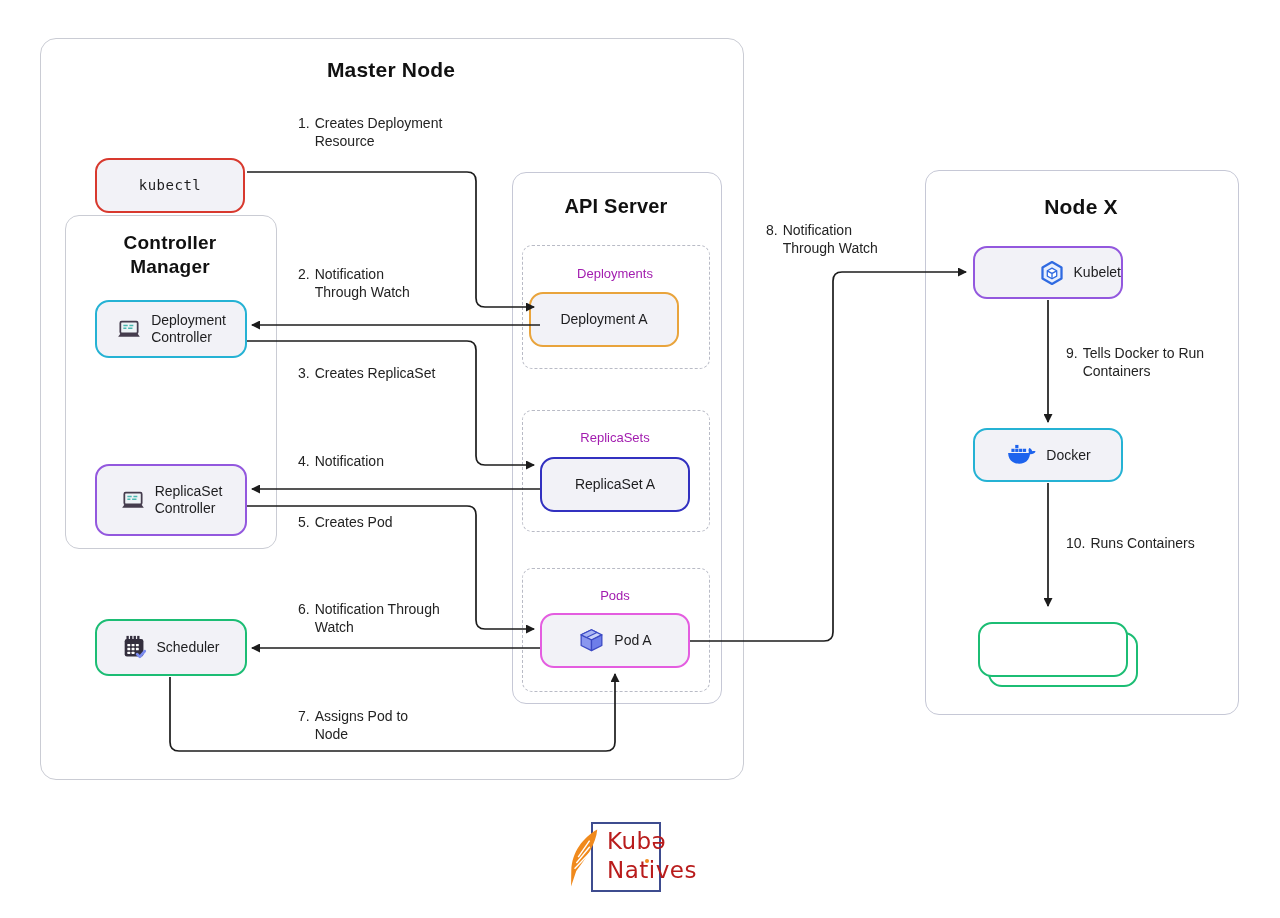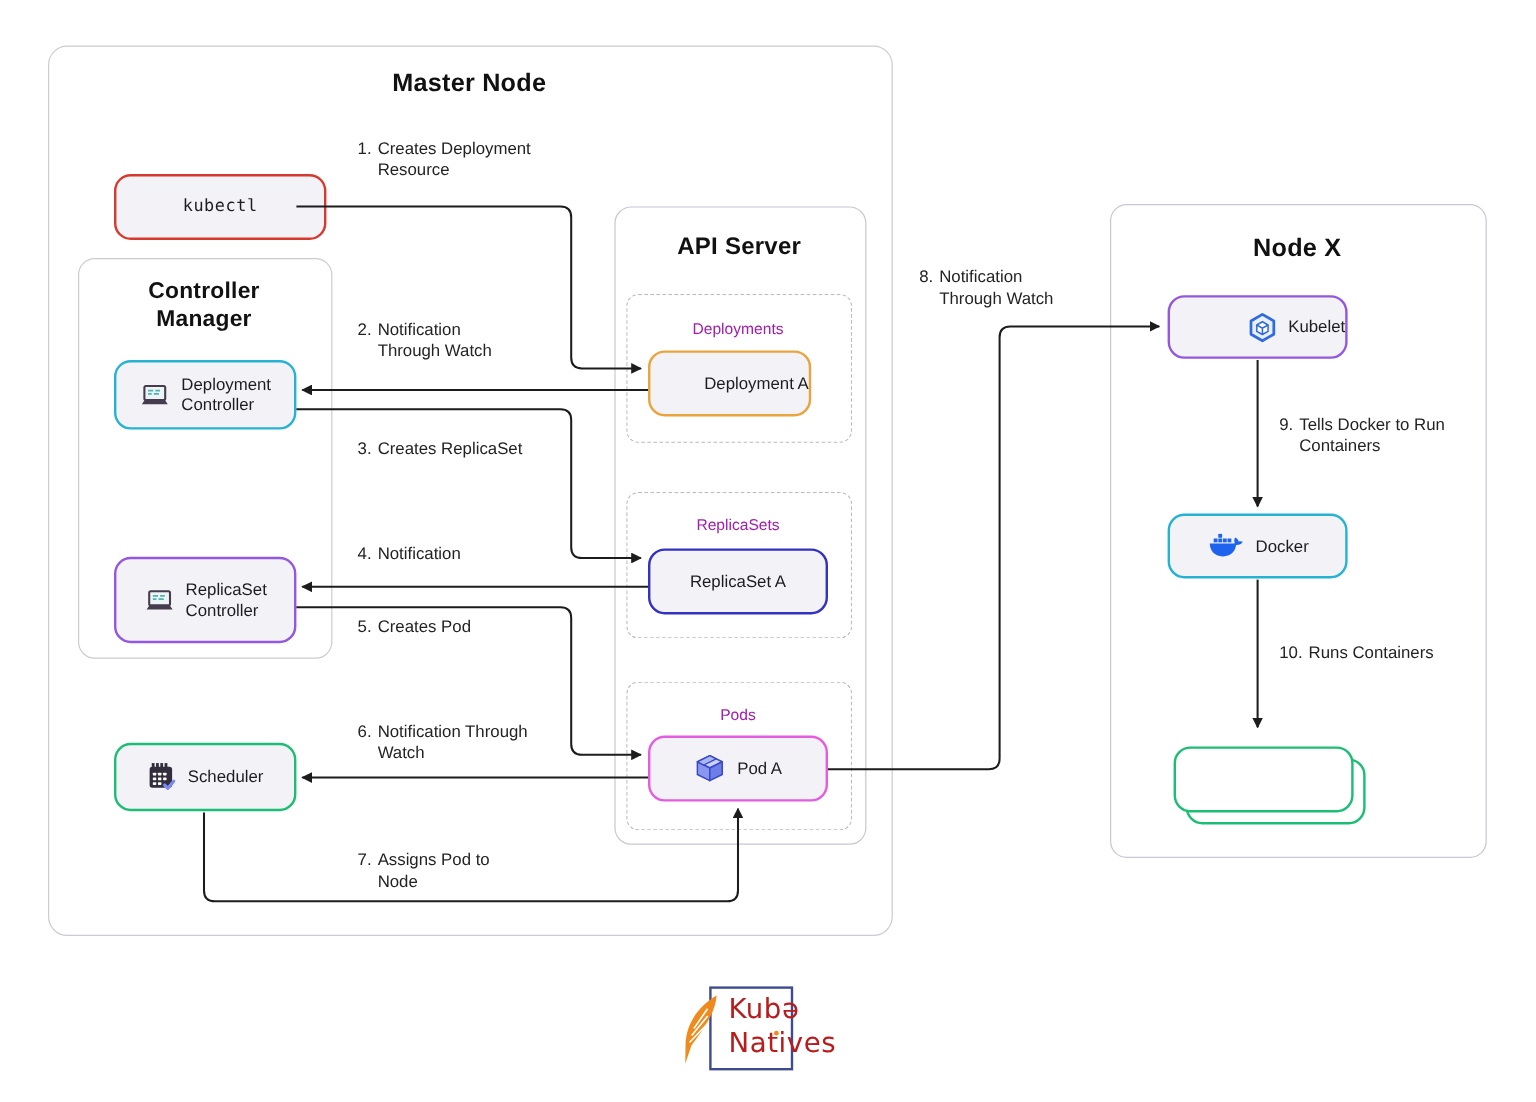--- a/index.html
+++ b/index.html
@@ -76,21 +76,21 @@
 
   <div class="dashed" style="left:522px;top:245px;width:186px;height:122px;"></div>
   <div class="group-title" style="left:615px;top:266px;">Deployments</div>
 
   <div class="dashed" style="left:522px;top:410px;width:186px;height:120px;"></div>
   <div class="group-title" style="left:615px;top:430px;">ReplicaSets</div>
 
   <div class="dashed" style="left:522px;top:568px;width:186px;height:122px;"></div>
   <div class="group-title" style="left:615px;top:588px;">Pods</div>
 
-  <div class="leaf mono b-red" style="left:95px;top:145px;width:177px;height:55px;">
+  <div class="leaf mono b-red" style="left:95px;top:158px;width:150px;height:55px;">
     <span class="lbl">kubectl</span>
   </div>
 
   <div class="leaf b-cyan" style="left:95px;top:300px;width:152px;height:58px;">
     <span class="icon">
       <svg width="26" height="21" viewBox="0 0 30 24">
         <rect x="5" y="3" width="20" height="13.5" rx="1.5" fill="#eef3f6" stroke="#453c4d" stroke-width="2"></rect>
         <path d="M8.5,7.5 h5 M15.5,7.5 h4.5 M8.5,10.5 h3.5 M14,10.5 h5" stroke="#49b8b0" stroke-width="1.7" fill="none"></path>
         <path d="M2.5,20.5 h25 l-2.5,-3.5 h-20 z" fill="#453c4d"></path>
       </svg>
@@ -130,21 +130,21 @@
             <rect x="15.6" y="14.4" width="3.2" height="2.6" rx=".6"></rect>
           <rect x="6" y="18.8" width="3.2" height="2.6" rx=".6"></rect>
             <rect x="10.8" y="18.8" width="3.2" height="2.6" rx=".6"></rect>
         </g>
         <path d="M17,21.5 l3,3 l5.5,-6.5" stroke="#7b8cf0" stroke-width="3" fill="none" stroke-linecap="round" stroke-linejoin="round"></path>
       </svg>
     </span>
     <span class="lbl">Scheduler</span>
   </div>
 
-  <div class="leaf b-amber" style="left:540px;top:292px;width:136px;height:55px;justify-content:flex-end;">
+  <div class="leaf b-amber" style="left:529px;top:292px;width:150px;height:55px;">
     <span class="lbl">Deployment A</span>
   </div>
 
   <div class="leaf b-blue" style="left:540px;top:457px;width:150px;height:55px;">
     <span class="lbl">ReplicaSet A</span>
   </div>
 
   <div class="leaf b-magenta" style="left:540px;top:613px;width:150px;height:55px;">
     <span class="icon">
       <svg width="27" height="27" viewBox="0 0 30 30">

